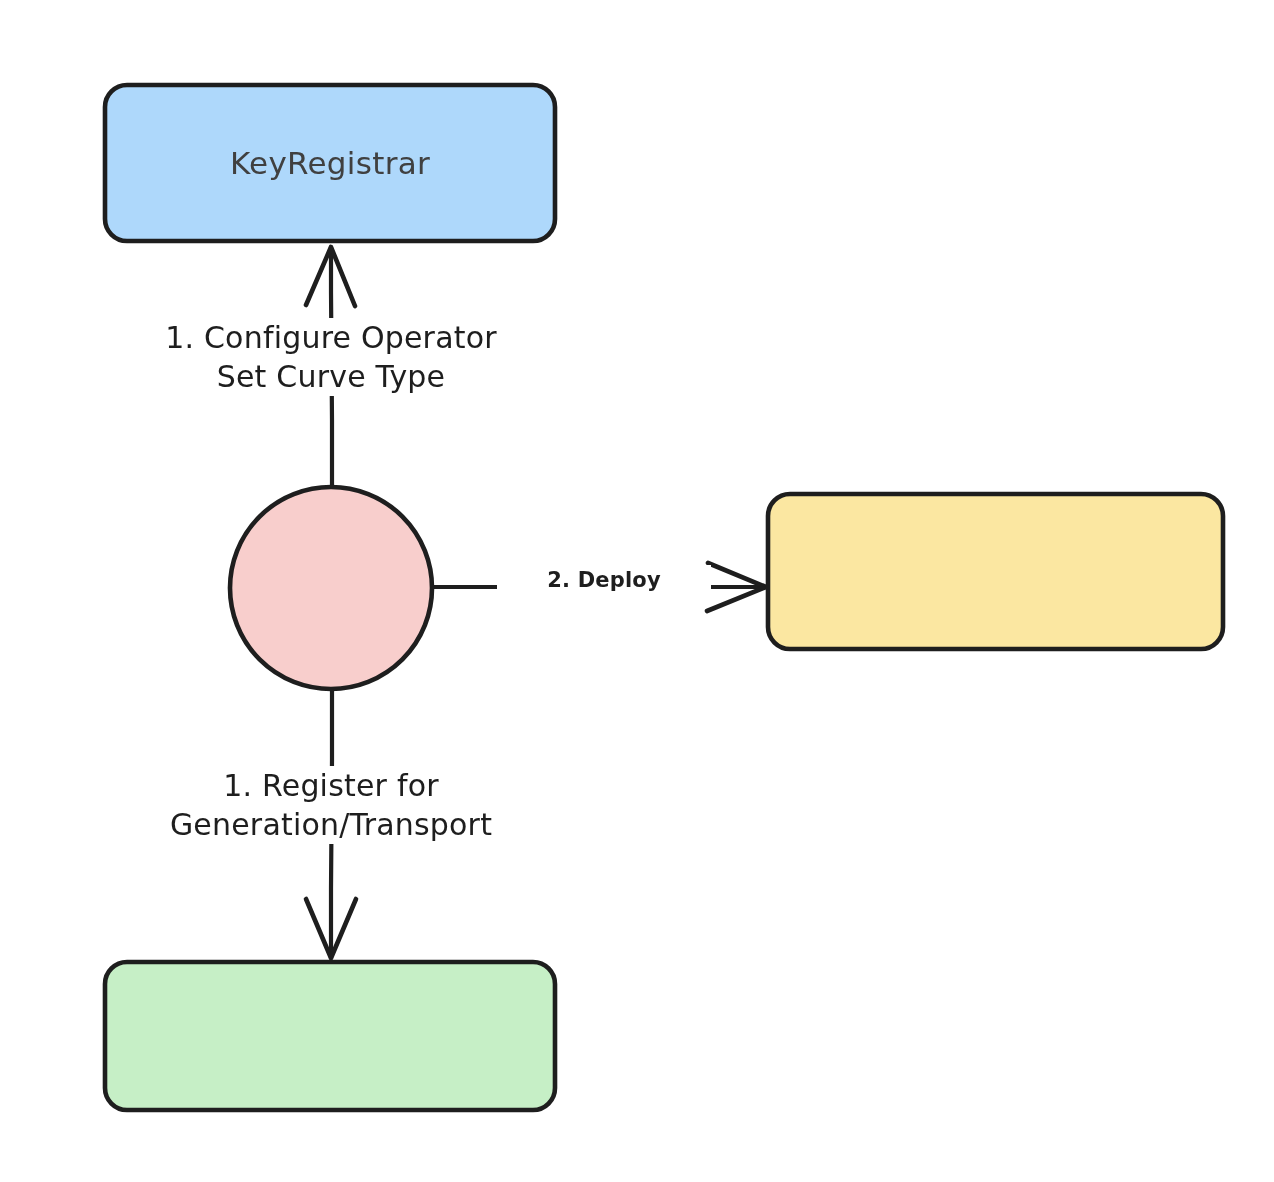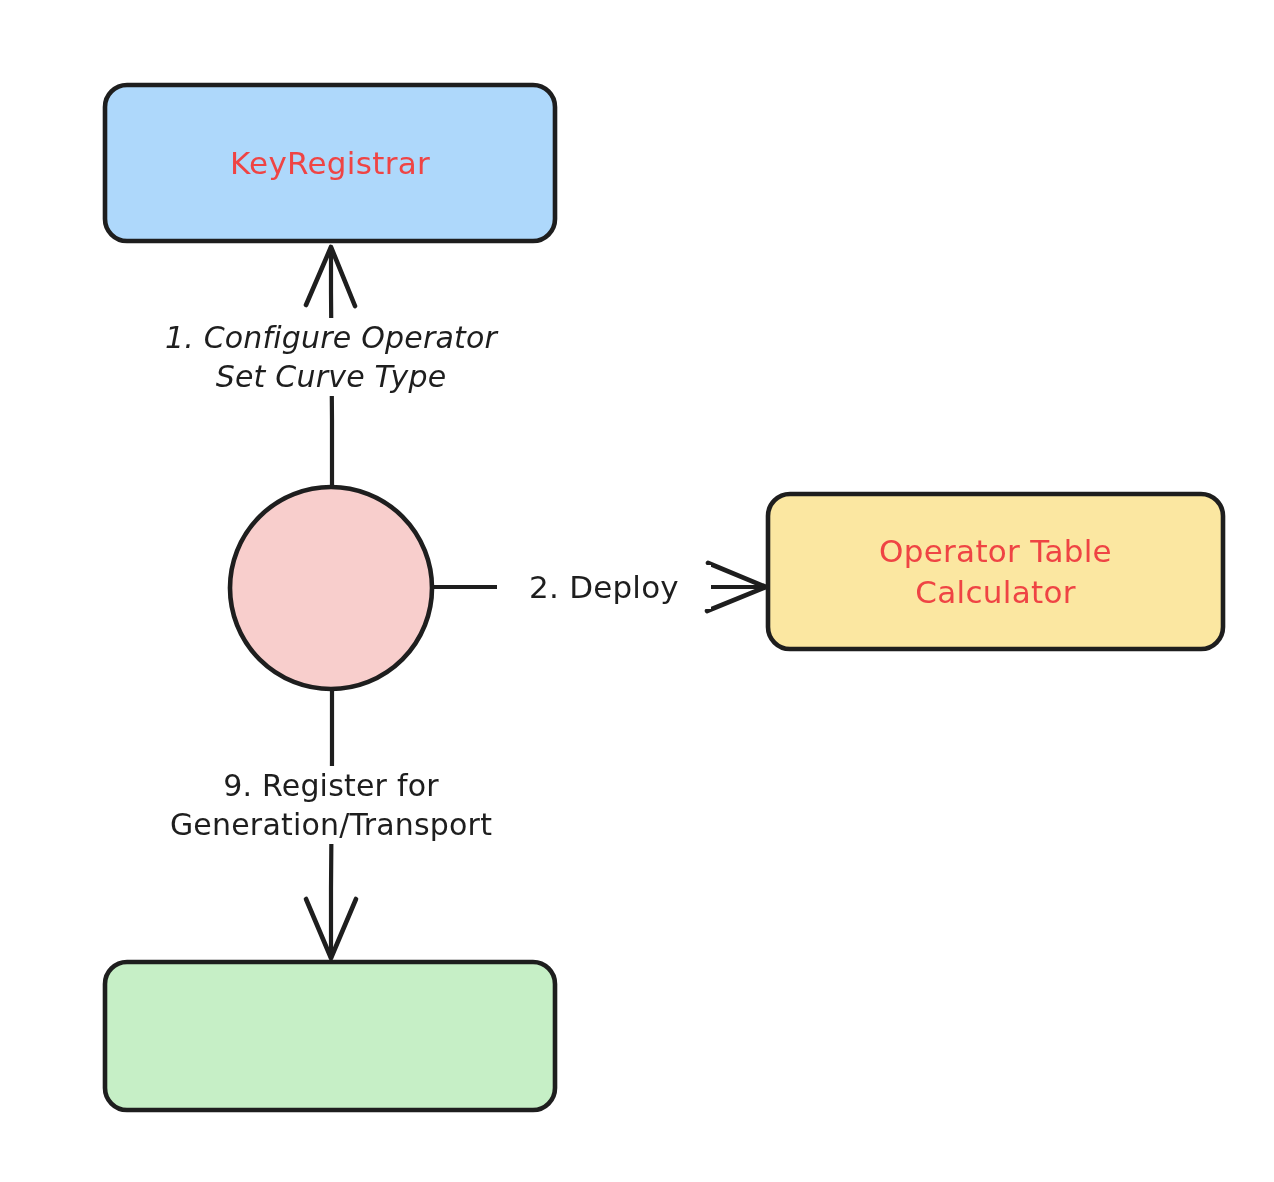--- a/index.html
+++ b/index.html
@@ -25,41 +25,42 @@
     left: 0;
     width: 1274px;
     height: 1182px;
   }
   .node-label {
     position: absolute;
     display: flex;
     align-items: center;
     justify-content: center;
     text-align: center;
-    color: #ef4444;
+    color: #404040;
     font-size: 31px;
     line-height: 1.30;
     letter-spacing: 0.3px;
     pointer-events: none;
     white-space: pre-line;
   }
   .edge-label {
     position: absolute;
     text-align: center;
     color: #1e1e1e;
     font-size: 30px;
     line-height: 1.30;
     letter-spacing: 0.2px;
     background: #ffffff;
     white-space: pre-line;
     pointer-events: none;
   }
   .edge-label.inline {
-    font-size: 31px;
+    font-size: 21px;
     padding: 2px 8px;
+    font-weight: bold;
   }
 </style>
 </head>
 <body>
 
 <div id="diagram-root">
 
   <svg class="canvas" viewBox="0 0 1274 1182" xmlns="http://www.w3.org/2000/svg">
 
     <g>
@@ -91,25 +92,23 @@
 
     <g>
       <circle cx="331" cy="588" r="101" fill="#f8cecc" stroke="#1e1e1e" stroke-width="4.6"></circle>
     </g>
 
   </svg>
 
   <div class="node-label" style="left:105px; top:85px; width:450px; height:156px;">KeyRegistrar</div>
 
 
-  <div class="node-label" style="left:768px; top:494px; width:455px; height:155px;">Operator Table
-Calculator</div>
 
 
-  <div class="edge-label" style="left:76px; top:318px; width:510px;font-style:italic;">1. Configure Operator
+  <div class="edge-label" style="left:76px; top:318px; width:510px;">1. Configure Operator
 Set Curve Type</div>
 
   <div class="edge-label inline" style="left:497px; top:565px; width:198px;">2. Deploy</div>
 
-  <div class="edge-label" style="left:76px; top:766px; width:510px;">9. Register for
+  <div class="edge-label" style="left:76px; top:766px; width:510px;">1. Register for
 Generation/Transport</div>
 
 </div>
 
 </body></html>

